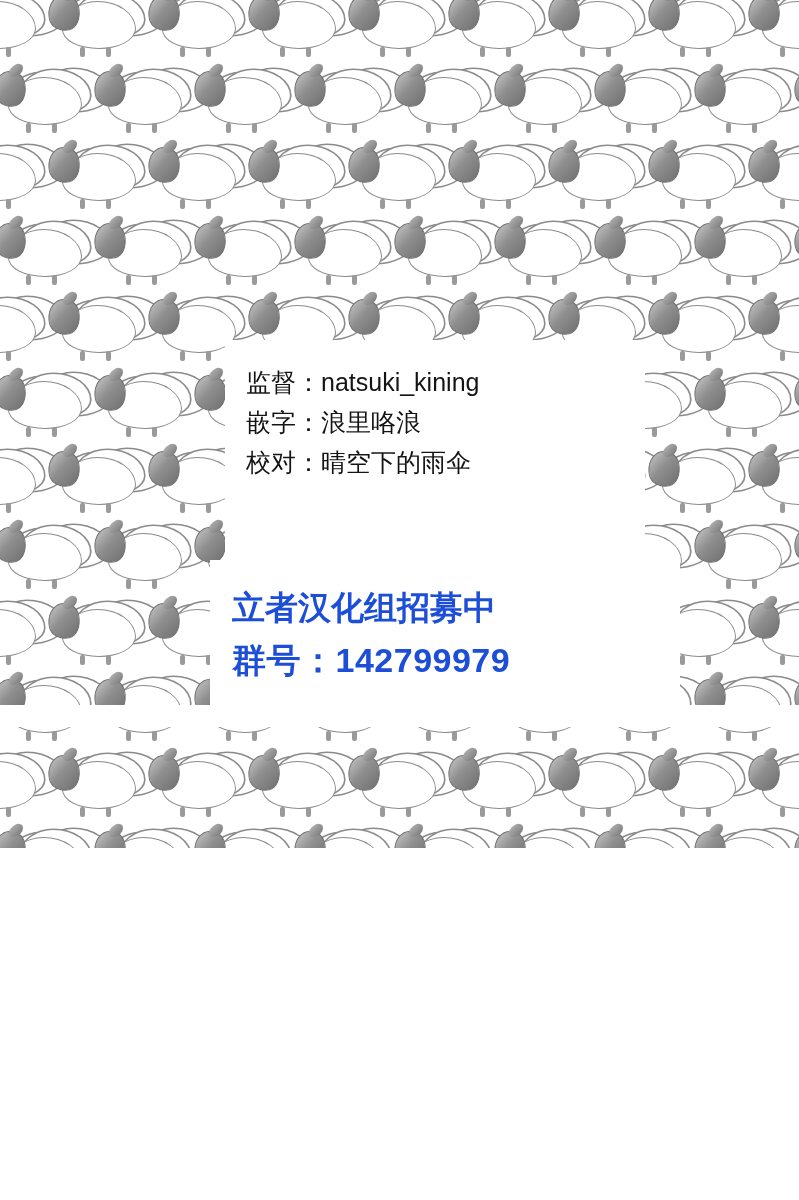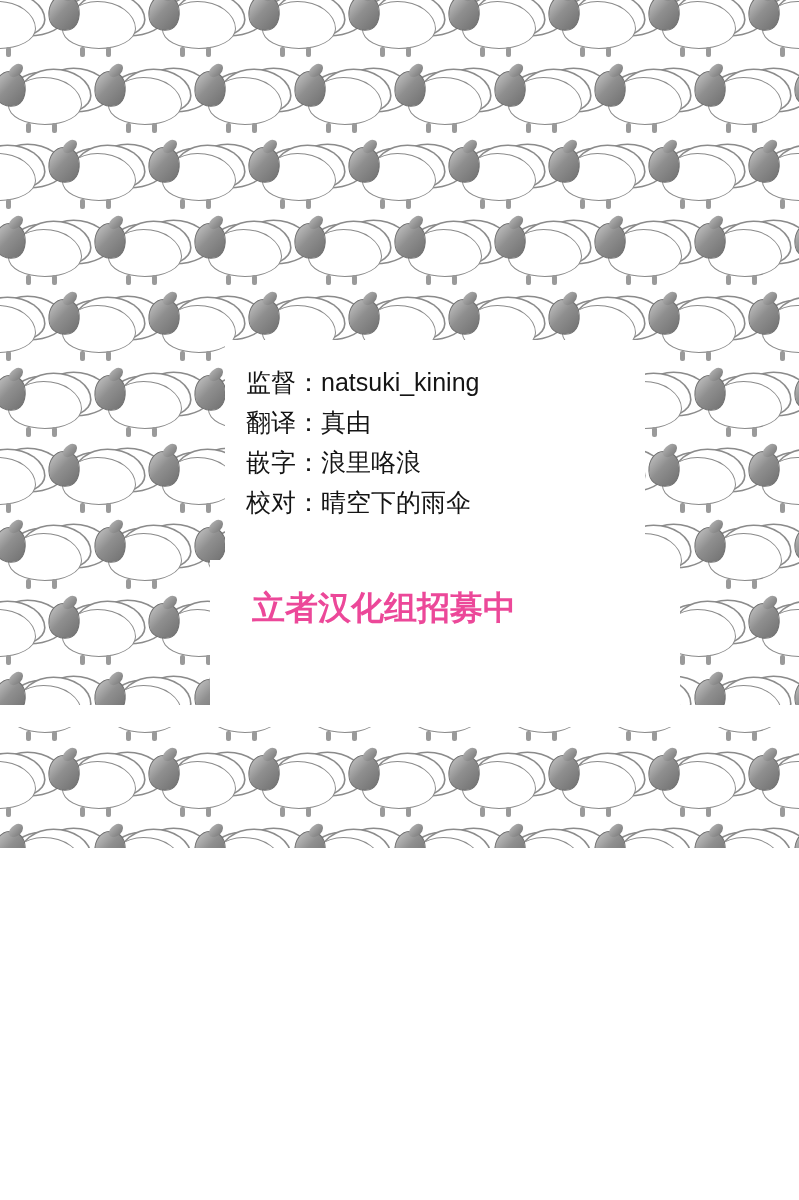--- a/index.html
+++ b/index.html
@@ -132,22 +132,21 @@
     font-family: "Liberation Sans", sans-serif;
   }
   .credit-line .label { letter-spacing: 0px; }
   .credit-line .value { letter-spacing: 0px; }
 
   .recruit {
     position: absolute;
     left: 232px;
     top: 582px;
     width: 540px;
-    color: #ec4899;
-    margin-left: 20px;
+    color: #1d4ed8;
   }
   .recruit-line {
     font-size: 33px;
     font-weight: bold;
     line-height: 52px;
     white-space: nowrap;
   }
   .recruit-line.qq {
     font-size: 34px;
     letter-spacing: 0.5px;
@@ -1139,27 +1138,27 @@
 
   <div class="white-band upper"></div>
   <div class="white-band lower"></div>
   <div class="mask-bottom"></div>
 
   <div class="credits">
     <div class="credit-line">
       <span class="label">监督：</span><span class="value">natsuki_kining</span>
     </div>
     <div class="credit-line">
-      <span class="label">翻译：</span><span class="value">真由</span>
-    </div>
-    <div class="credit-line">
       <span class="label">嵌字：</span><span class="value">浪里咯浪</span>
     </div>
     <div class="credit-line">
       <span class="label">校对：</span><span class="value">晴空下的雨伞</span>
     </div>
   </div>
 
   <div class="recruit">
     <div class="recruit-line">立者汉化组招募中</div>
+    <div class="recruit-line qq">
+      <span>群号：</span><span>142799979</span>
+    </div>
   </div>
 
 </div>
 
 </body></html>

